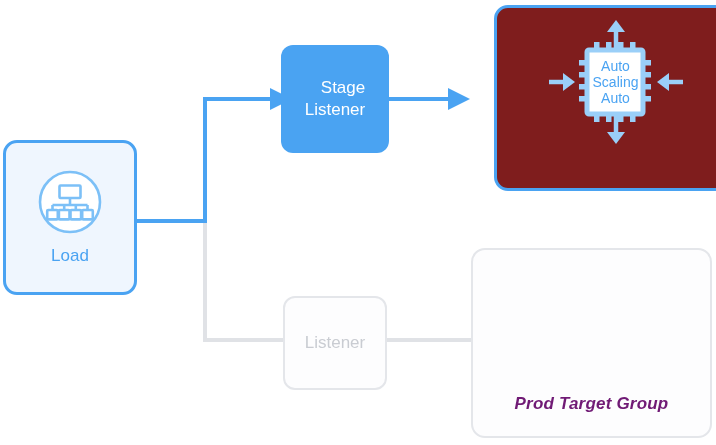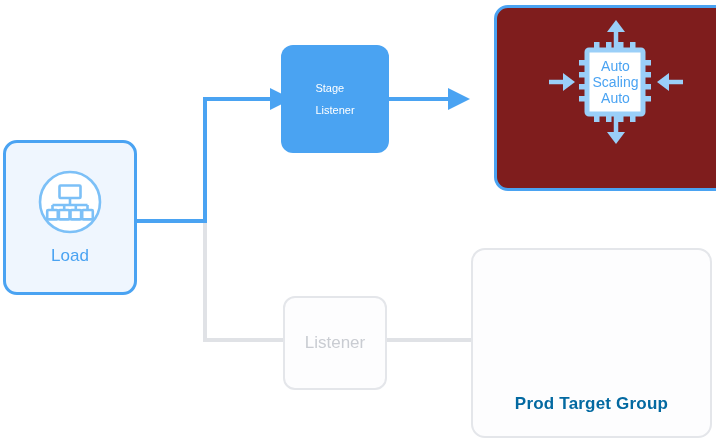--- a/index.html
+++ b/index.html
@@ -70,23 +70,23 @@
     width: 108px;
     height: 108px;
     background: #4AA3F2;
     border-radius: 12px;
     display: flex;
     align-items: center;
     justify-content: center;
   }
   .stage-listener .txt {
     color: #ffffff;
-    font-size: 11px;
+    font-size: 17px;
     line-height: 22px;
-    text-align: left;
+    text-align: right;
     font-weight: 400;
   }
 
   
   .prod-listener {
     left: 283px;
     top: 296px;
     width: 104px;
     height: 94px;
     background: #FDFDFE;
@@ -139,23 +139,24 @@
   .prod-tg {
     left: 471px;
     top: 248px;
     width: 241px;
     height: 190px;
     background: #FDFDFE;
     border: 2px solid #E4E6EA;
     border-radius: 14px;
   }
   .prod-tg .tg-caption {
-    color: #0369a1;
+    color: #701a75;
     font-weight: bold;
     bottom: 22px;
+    font-style: italic;
   }
 </style>
 </head>
 <body>
 
 <div id="canvas">
 
   <svg class="wires" viewBox="0 0 716 445">
 
     <path d="M 137 221 L 205 221 L 205 340 L 283 340" fill="none" stroke="#E0E2E6" stroke-width="4"></path>

